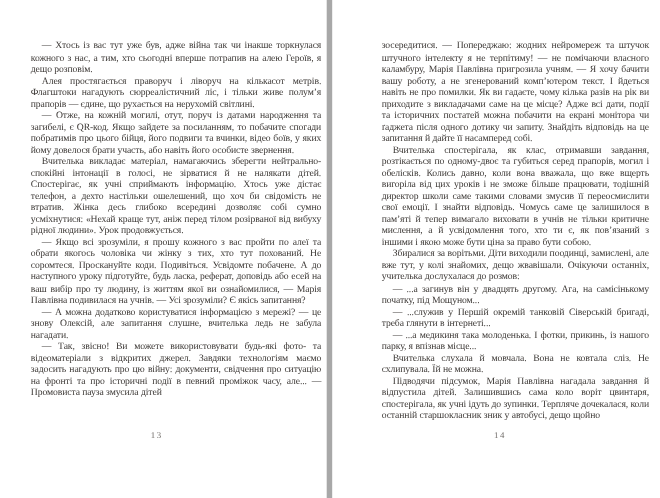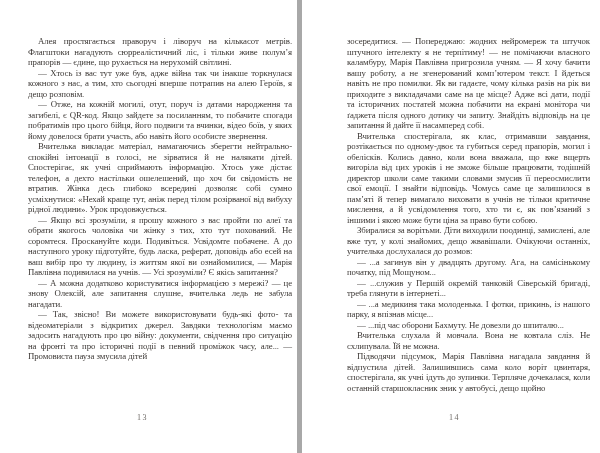--- a/index.html
+++ b/index.html
@@ -38,54 +38,53 @@
     text-indent: 10px;
     font-size: 8.8px;
     line-height: 10.5px;
     letter-spacing: -0.1px;
     color: #3b3734;
     word-spacing: 0.1px;
   }
   .page p.noindent { text-indent: 0; }
   .pageno {
     position: absolute;
-    top: 413px;
+    top: 391px;
     font-size: 8px;
     letter-spacing: 1.5px;
     color: #6e6a66;
   }
   .pageno-left  { left: 137px; }
   .pageno-right { left: 449px; }
 </style>
 </head>
 <body>
 
 <div class="spread">
 
   <div class="gutter"></div>
 
   <div class="page page-left">
+    <p>— Хтось із вас тут уже був, адже війна так чи інакше торкнулася кожного з нас, а тим, хто сьогодні вперше потрапив на алею Героїв, я дещо розповім.</p>
     <p>Алея простягається праворуч і ліворуч на кількасот метрів. Флагштоки нагадують сюрреалістичний ліс, і тільки живе полум’я прапорів — єдине, що рухається на нерухомій світлині.</p>
-    <p>— Хтось із вас тут уже був, адже війна так чи інакше торкнулася кожного з нас, а тим, хто сьогодні вперше потрапив на алею Героїв, я дещо розповім.</p>
     <p>— Отже, на кожній могилі, отут, поруч із датами народження та загибелі, є QR-код. Якщо зайдете за посиланням, то побачите спогади побратимів про цього бійця, його подвиги та вчинки, відео боїв, у яких йому довелося брати участь, або навіть його особисте звернення.</p>
     <p>Вчителька викладає матеріал, намагаючись зберегти нейтрально-спокійні інтонації в голосі, не зірватися й не налякати дітей. Спостерігає, як учні сприймають інформацію. Хтось уже дістає телефон, а дехто настільки ошелешений, що хоч би свідомість не втратив. Жінка десь глибоко всередині дозволяє собі сумно усміхнутися: «Нехай краще тут, аніж перед тілом розірваної від вибуху рідної людини». Урок продовжується.</p>
     <p>— Якщо всі зрозуміли, я прошу кожного з вас пройти по алеї та обрати якогось чоловіка чи жінку з тих, хто тут похований. Не соромтеся. Проскануйте коди. Подивіться. Усвідомте побачене. А до наступного уроку підготуйте, будь ласка, реферат, доповідь або есей на ваш вибір про ту людину, із життям якої ви ознайомилися, — Марія Павлівна подивилася на учнів. — Усі зрозуміли? Є якісь запитання?</p>
     <p>— А можна додатково користуватися інформацією з мережі? — це знову Олексій, але запитання слушне, вчителька ледь не забула нагадати.</p>
     <p>— Так, звісно! Ви можете використовувати будь-які фото- та відеоматеріали з відкритих джерел. Завдяки технологіям маємо задосить нагадують про цю війну: документи, свідчення про ситуацію на фронті та про історичні події в певний проміжок часу, але... — Промовиста пауза змусила дітей</p>
   </div>
 
   <div class="pageno pageno-left">13</div>
 
   <div class="page page-right">
     <p class="noindent">зосередитися. — Попереджаю: жодних нейромереж та штучок штучного інтелекту я не терпітиму! — не помічаючи власного каламбуру, Марія Павлівна пригрозила учням. — Я хочу бачити вашу роботу, а не згенерований комп’ютером текст. І йдеться навіть не про помилки. Як ви гадаєте, чому кілька разів на рік ви приходите з викладачами саме на це місце? Адже всі дати, події та історичних постатей можна побачити на екрані монітора чи ґаджета після одного дотику чи запиту. Знайдіть відповідь на це запитання й дайте її насамперед собі.</p>
     <p>Вчителька спостерігала, як клас, отримавши завдання, розтікається по одному-двоє та губиться серед прапорів, могил і обелісків. Колись давно, коли вона вважала, що вже вщерть вигоріла від цих уроків і не зможе більше працювати, тодішній директор школи саме такими словами змусив її переосмислити свої емоції. І знайти відповідь. Чомусь саме це залишилося в пам’яті й тепер вимагало виховати в учнів не тільки критичне мислення, а й усвідомлення того, хто ти є, як пов’язаний з іншими і якою може бути ціна за право бути собою.</p>
     <p>Збиралися за ворітьми. Діти виходили поодинці, замислені, але вже тут, у колі знайомих, дещо жвавішали. Очікуючи останніх, учителька дослухалася до розмов:</p>
     <p>— ...а загинув він у двадцять другому. Ага, на самісінькому початку, під Мощуном...</p>
     <p>— ...служив у Першій окремій танковій Сіверській бригаді, треба глянути в інтернеті...</p>
     <p>— ...а медикиня така молоденька. І фотки, прикинь, із нашого парку, я впізнав місце...</p>
-    <p>— ...під час оборони Бахмуту. Не довезли до шпиталю...</p>
     <p>Вчителька слухала й мовчала. Вона не ковтала сліз. Не схлипувала. Їй не можна.</p>
     <p>Підводячи підсумок, Марія Павлівна нагадала завдання й відпустила дітей. Залишившись сама коло воріт цвинтаря, спостерігала, як учні ідуть до зупинки. Терпляче дочекалася, коли останній старшокласник зник у автобусі, дещо щойно</p>
   </div>
 
   <div class="pageno pageno-right">14</div>
 
 </div>
 
 </body></html>

